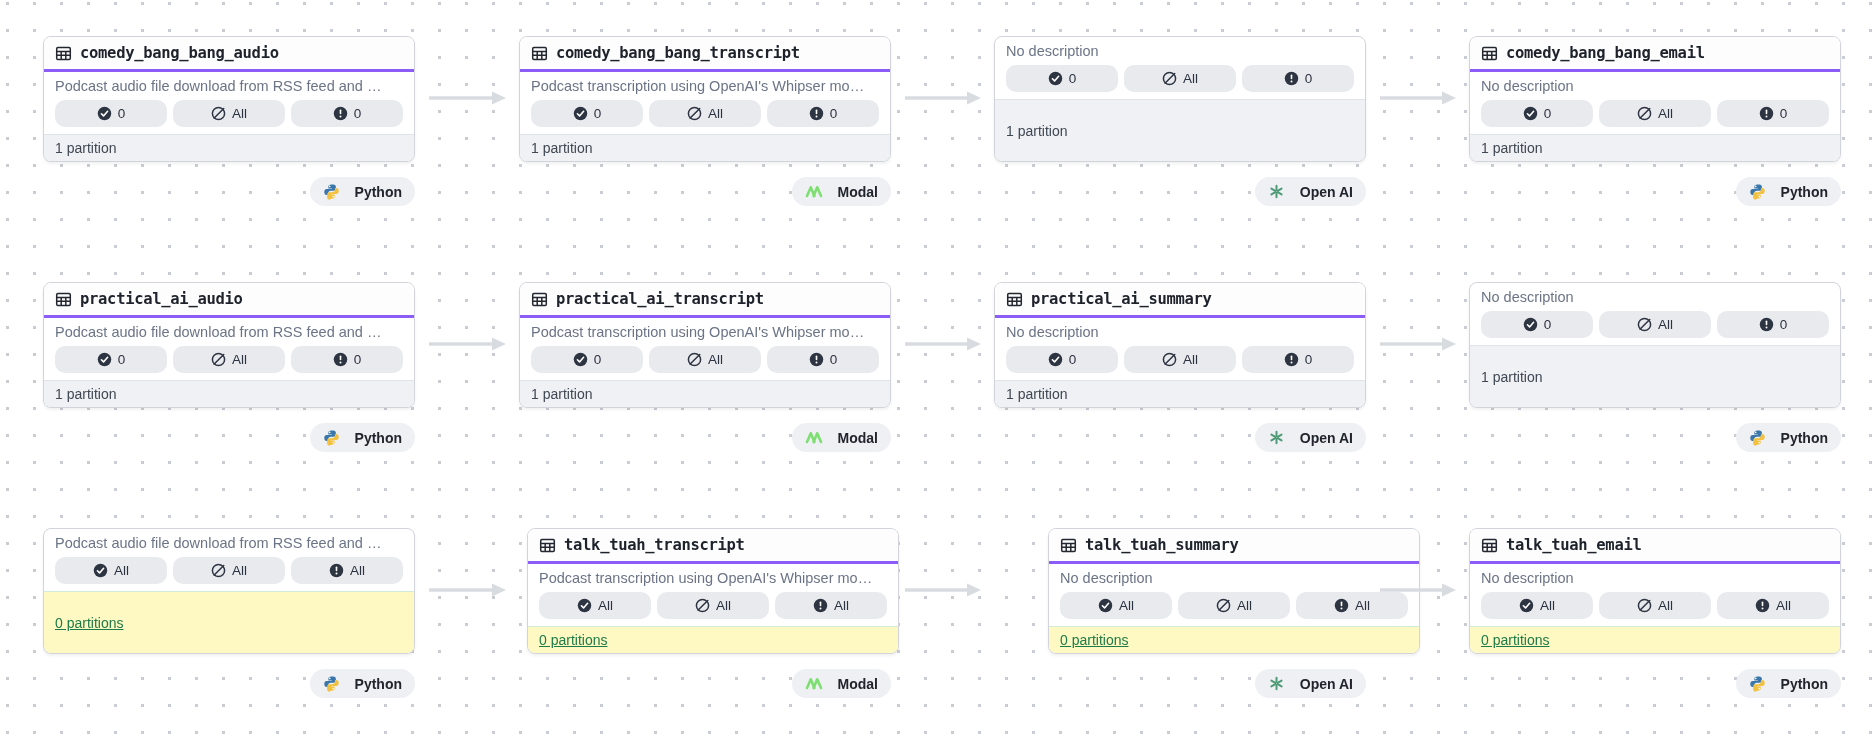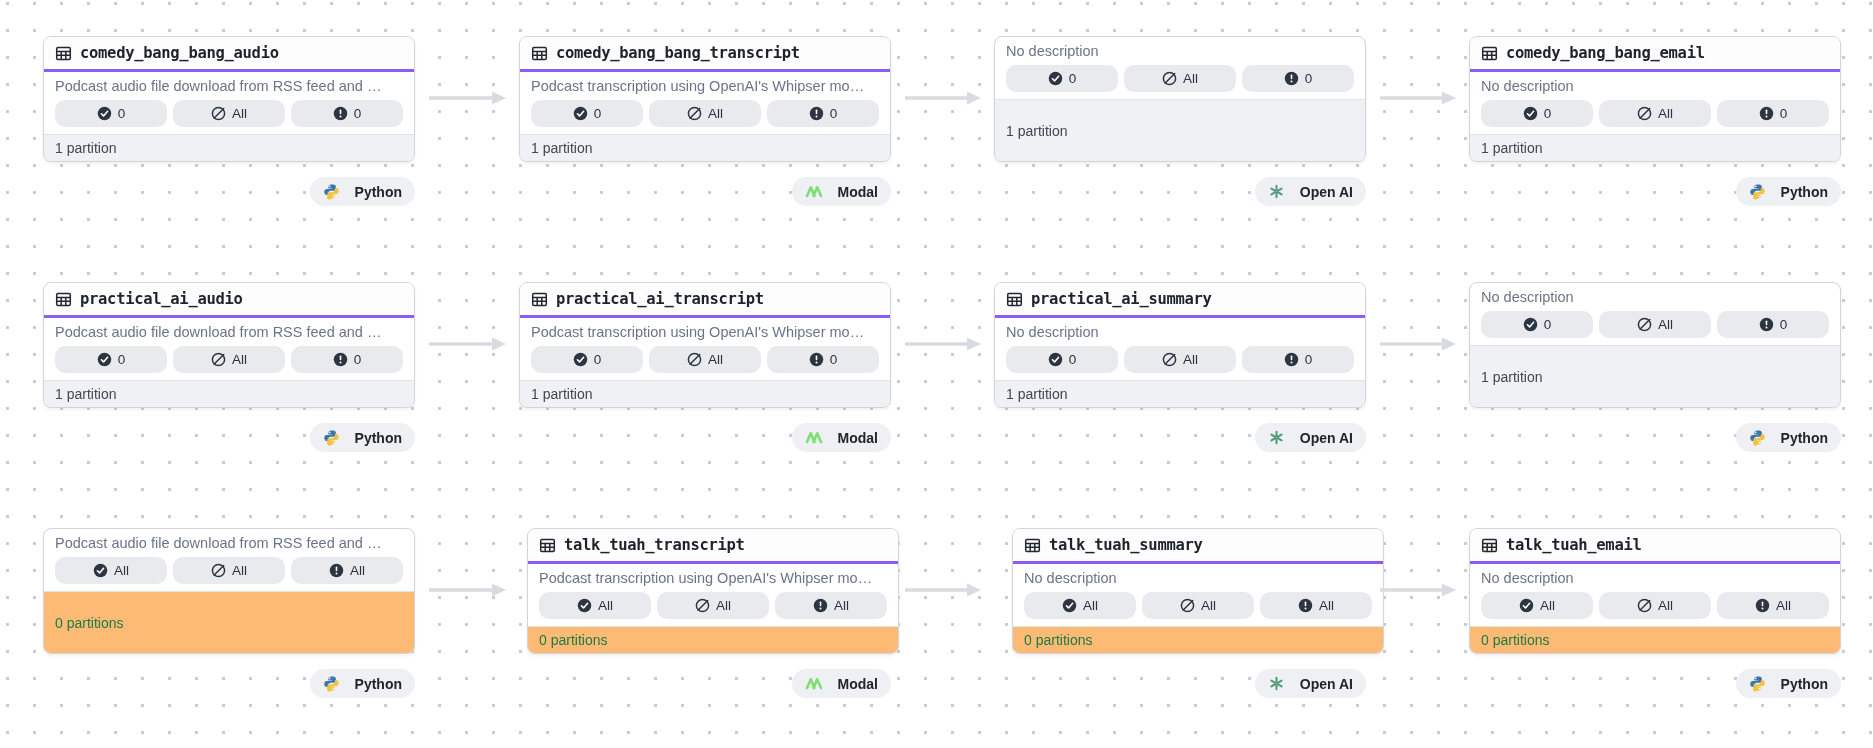--- a/index.html
+++ b/index.html
@@ -33,21 +33,21 @@
   .badge{
     flex:1;display:flex;align-items:center;justify-content:center;gap:6px;
     background:#e8eaee;border-radius:10px;height:27px;
     font-size:13.5px;color:#2b3240;font-weight:500;cursor:pointer;
   }
   .badge-icon{display:flex;align-items:center;}
   .card-footer{
     flex:1;display:flex;align-items:center;padding:0 11px;
     font-size:14px;border-top:1px solid #e0e3e7;background:#eff1f4;color:#3f4753;
   }
-  .card-footer.success{background:#fdba74;border-top-color:#d3ebdb;color:#1e7b48;}
+  .card-footer.success{background:#fef9c3;border-top-color:#d3ebdb;color:#1e7b48;text-decoration:underline;}
   .tag{
     position:absolute;display:flex;align-items:center;gap:15px;height:29px;
     background:#eff0f3;border-radius:15px;padding:0 13px;cursor:pointer;
   }
   .tag-label{font-weight:700;font-size:14px;color:#20252d;white-space:nowrap;}
   .tag-icon{display:flex;align-items:center;}
   .edge{position:absolute;height:16px;}
 </style>
 </head>
 <body>
@@ -626,21 +626,21 @@
   </div>
     <div class="tag" style="top: 669px; right: 982px;">
       <span class="tag-icon">
         <svg width="18" height="13" viewBox="0 0 18 13" fill="none" stroke="#7ddf72" stroke-width="2.6" stroke-linecap="round" stroke-linejoin="round">
           <path d="M2 11L5.8 2.3 9.4 11"></path>
           <path d="M8.6 11L12.2 2.3 16 11"></path>
         </svg>
       </span>
       <span class="tag-label">Modal</span>
     </div>
-    <div class="asset-card" style="left: 1012px; top: 528px;">
+    <div class="asset-card" style="left: 1048px; top: 528px;">
     <div class="card-header">
       <span class="tbl-icon">
           <svg width="17" height="17" viewBox="0 0 17 17" fill="none" stroke="#23272f" stroke-width="1.5">
             <rect x="1.7" y="2.6" width="13.6" height="11.8" rx="1.2"></rect>
             <line x1="1.7" y1="6.4" x2="15.3" y2="6.4"></line>
             <line x1="1.7" y1="10.2" x2="15.3" y2="10.2"></line>
             <line x1="6.2" y1="6.4" x2="6.2" y2="14.4"></line>
             <line x1="10.8" y1="6.4" x2="10.8" y2="14.4"></line>
           </svg>
         </span>

